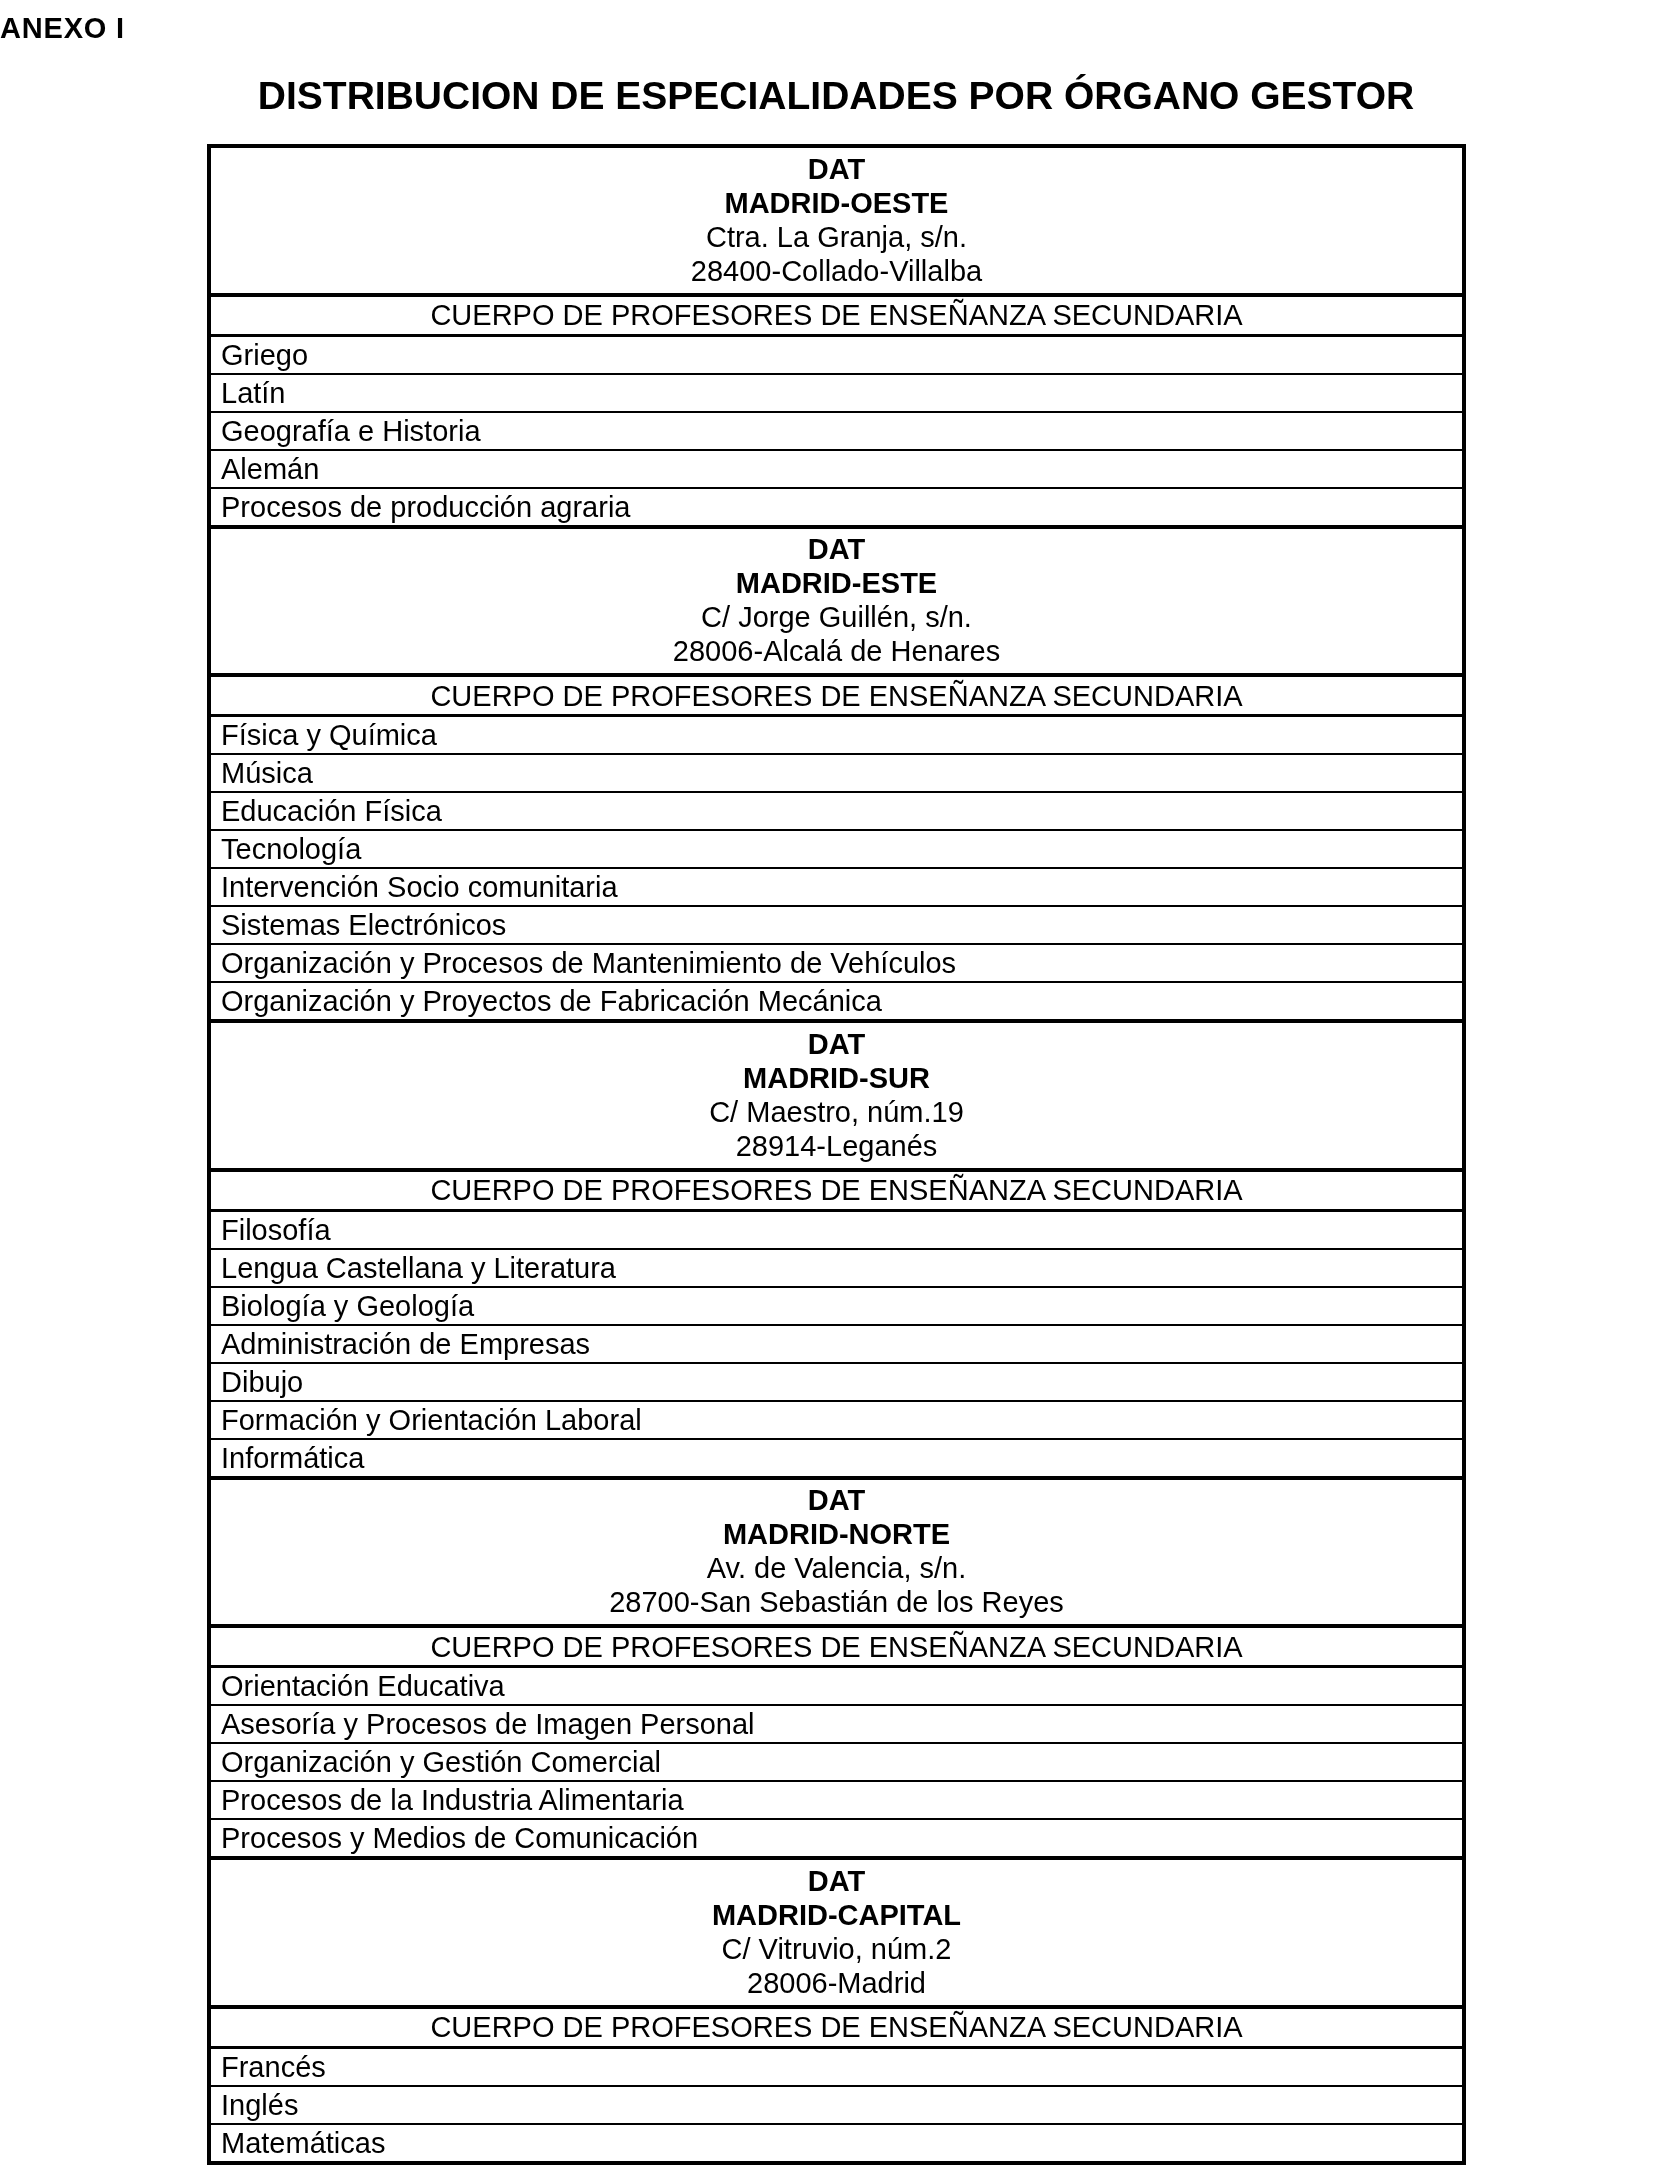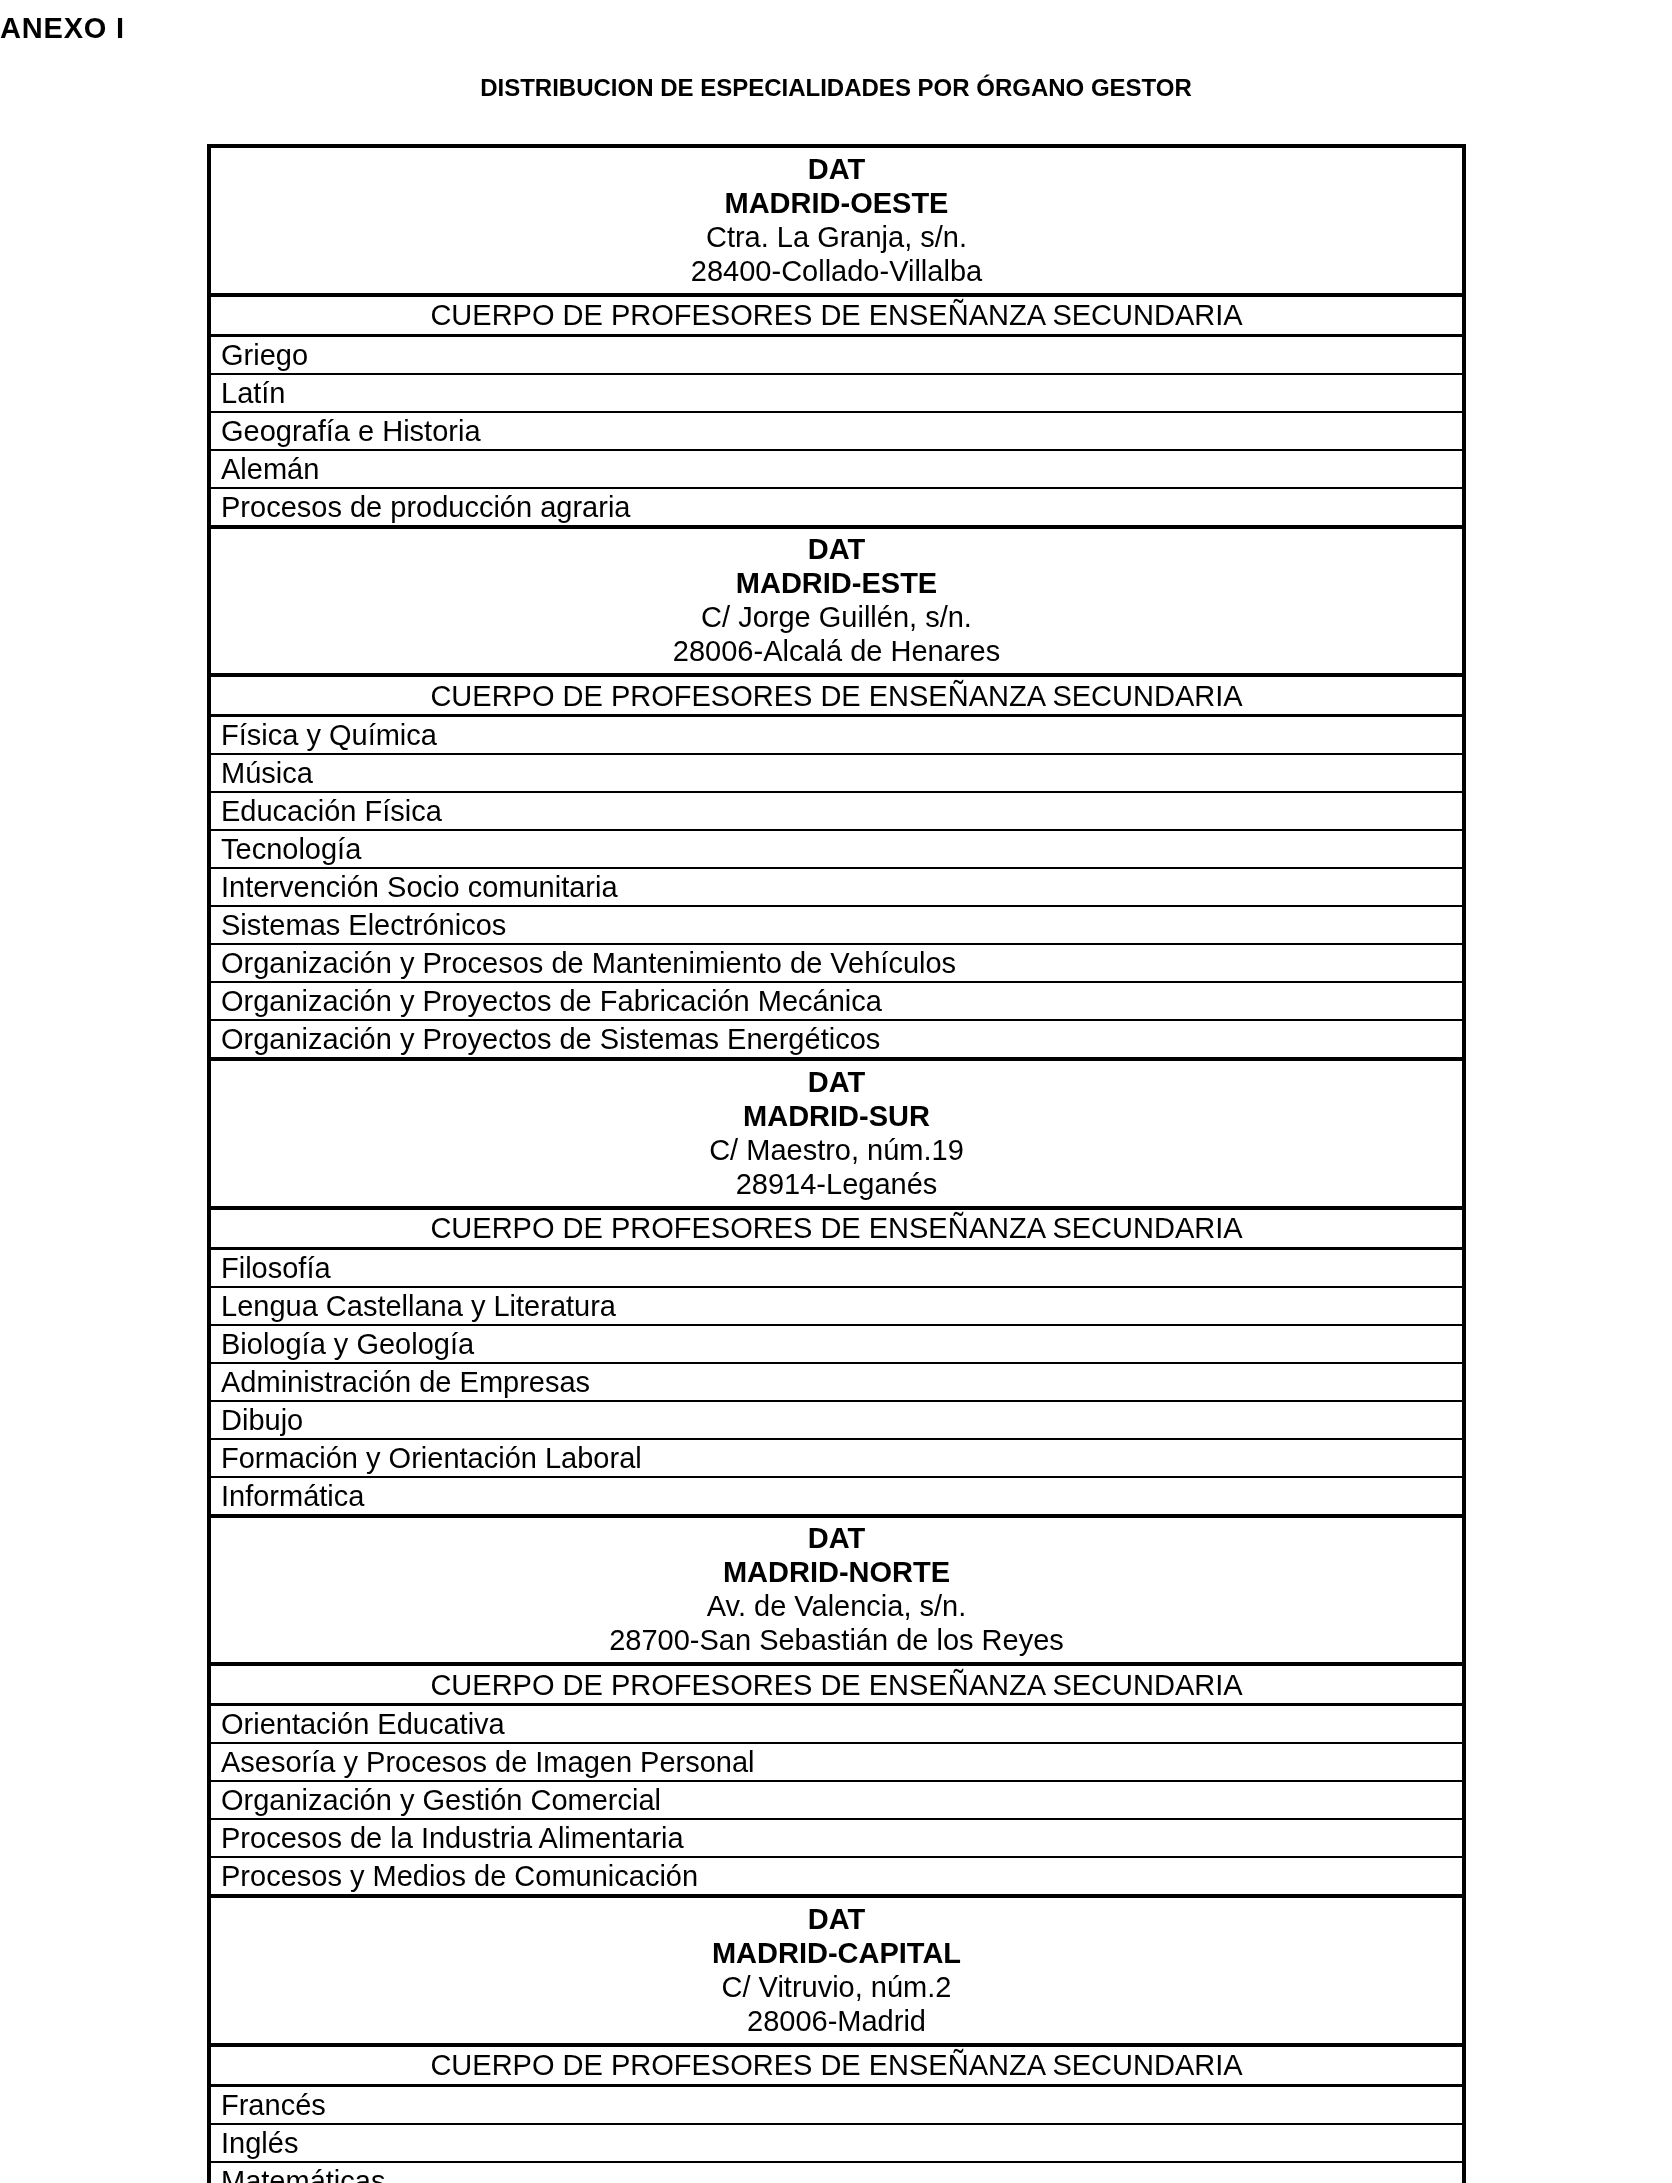--- a/index.html
+++ b/index.html
@@ -23,21 +23,21 @@
     font-size: 29px;
     font-weight: bold;
     letter-spacing: 0.8px;
   }
   .doc-title {
     position: absolute;
     top: 74px;
     left: 0;
     width: 100%;
     text-align: center;
-    font-size: 24px;
+    font-size: 39px;
     font-weight: bold;
   }
   table.dist-table {
     position: absolute;
     left: 207px;
     top: 144px;
     width: 1259px;
     border-collapse: collapse;
     table-layout: fixed;
   }
@@ -143,23 +143,20 @@
       </tr>
       <tr class="spec-row">
         <td class="spec-cell">Sistemas Electrónicos</td>
       </tr>
       <tr class="spec-row">
         <td class="spec-cell">Organización y Procesos de Mantenimiento de Vehículos</td>
       </tr>
       <tr class="spec-row">
         <td class="spec-cell">Organización y Proyectos de Fabricación Mecánica</td>
       </tr>
-      <tr class="spec-row">
-        <td class="spec-cell">Organización y Proyectos de Sistemas Energéticos</td>
-      </tr>
       <tr class="dat-row">
         <td class="dat-cell">
           <span class="dat-line dat-org">DAT</span>
           <span class="dat-line dat-name">MADRID-SUR</span>
           <span class="dat-line dat-address">C/ Maestro, núm.19</span>
           <span class="dat-line dat-postal">28914-Leganés</span>
         </td>
       </tr>
       <tr class="cuerpo-row">
         <td class="cuerpo-cell">CUERPO DE PROFESORES DE ENSEÑANZA SECUNDARIA</td>

